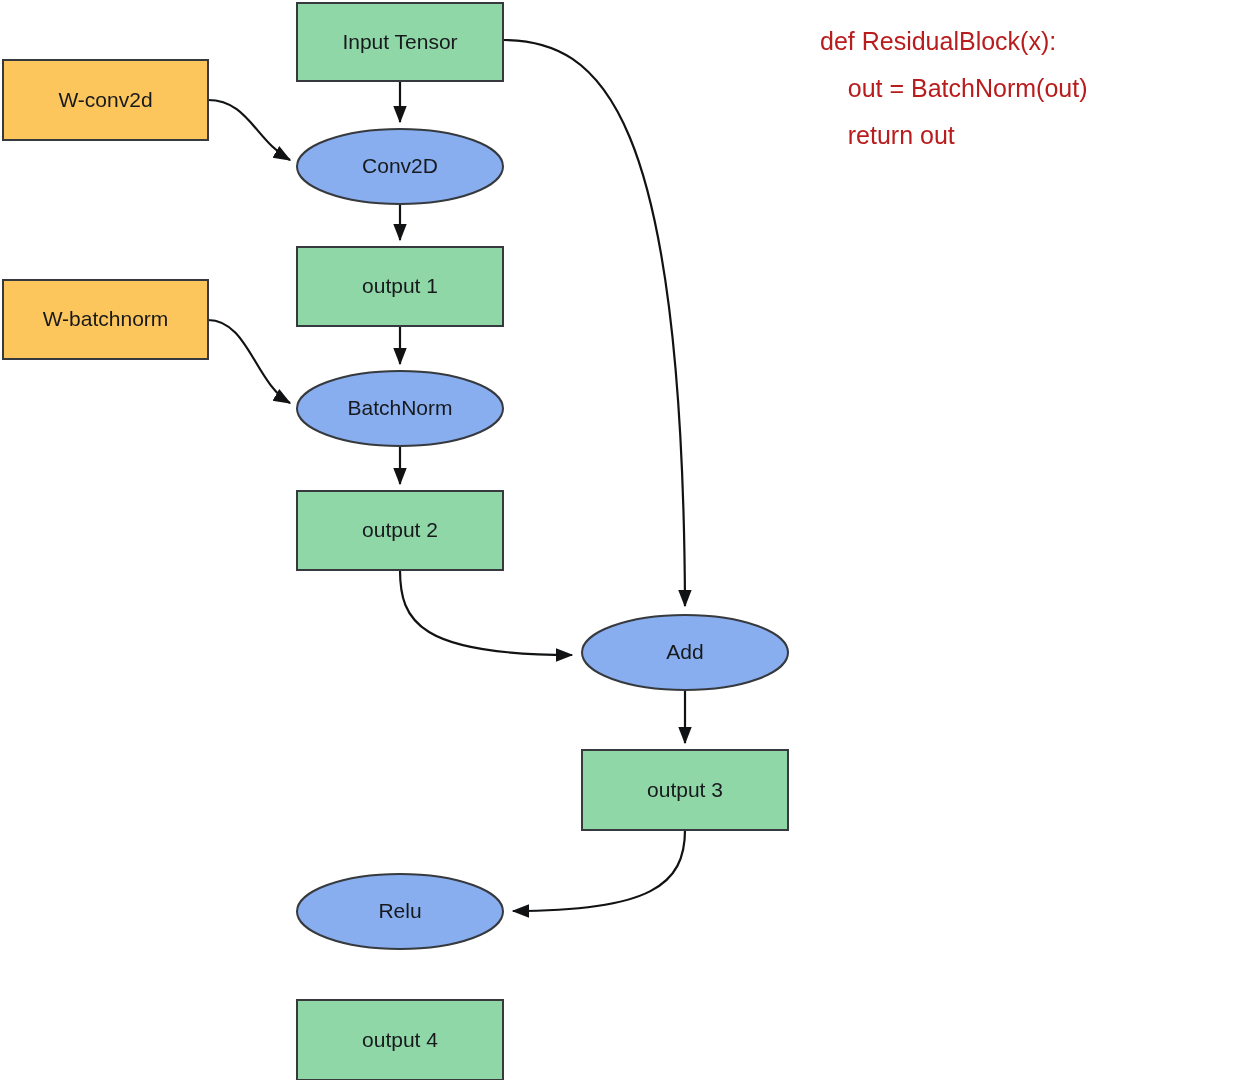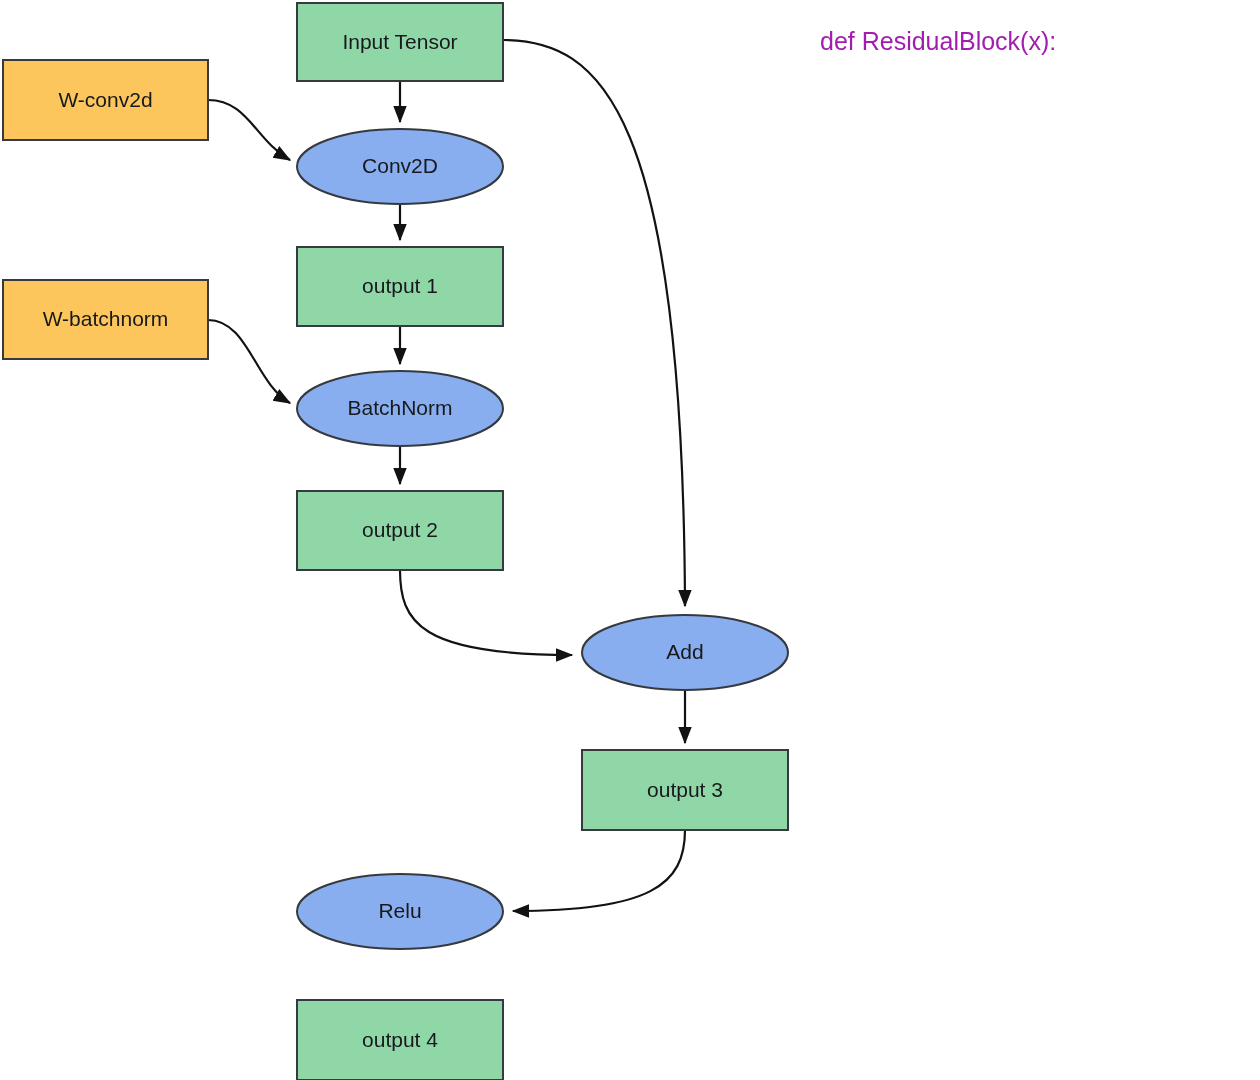--- a/index.html
+++ b/index.html
@@ -49,21 +49,21 @@
     stroke-width: 2.2;
   }
   .code-block {
     position: absolute;
     left: 820px;
     top: 18px;
     width: 420px;
     font-family: "Liberation Sans", sans-serif;
     font-size: 25px;
     line-height: 47px;
-    color: #a21caf;
+    color: #b91c1c;
     white-space: pre;
   }
   .code-line { white-space: pre; }
 </style>
 </head>
 <body>
 
 <div id="canvas">
 
   <svg class="graph-svg" viewBox="0 0 1260 1080">
@@ -125,15 +125,15 @@
           <ellipse cx="400" cy="911.5" rx="103" ry="37.5" class="node-shape node-ellipse-blue"></ellipse>
           <text class="node-label" x="400" y="912.5">Relu</text>
         </g>
         <g>
           <rect x="297" y="1000" width="206" height="80" class="node-shape node-rect-green"></rect>
           <text class="node-label" x="400" y="1041">output 4</text>
         </g>
       </g>
   </svg>
 
-  <div class="code-block" id="code-block"><div class="code-line">def ResidualBlock(x):</div></div>
+  <div class="code-block" id="code-block"><div class="code-line">def ResidualBlock(x):</div><div class="code-line">    out = BatchNorm(out)</div><div class="code-line">    return out</div></div>
 
 </div>
 
 </body></html>

